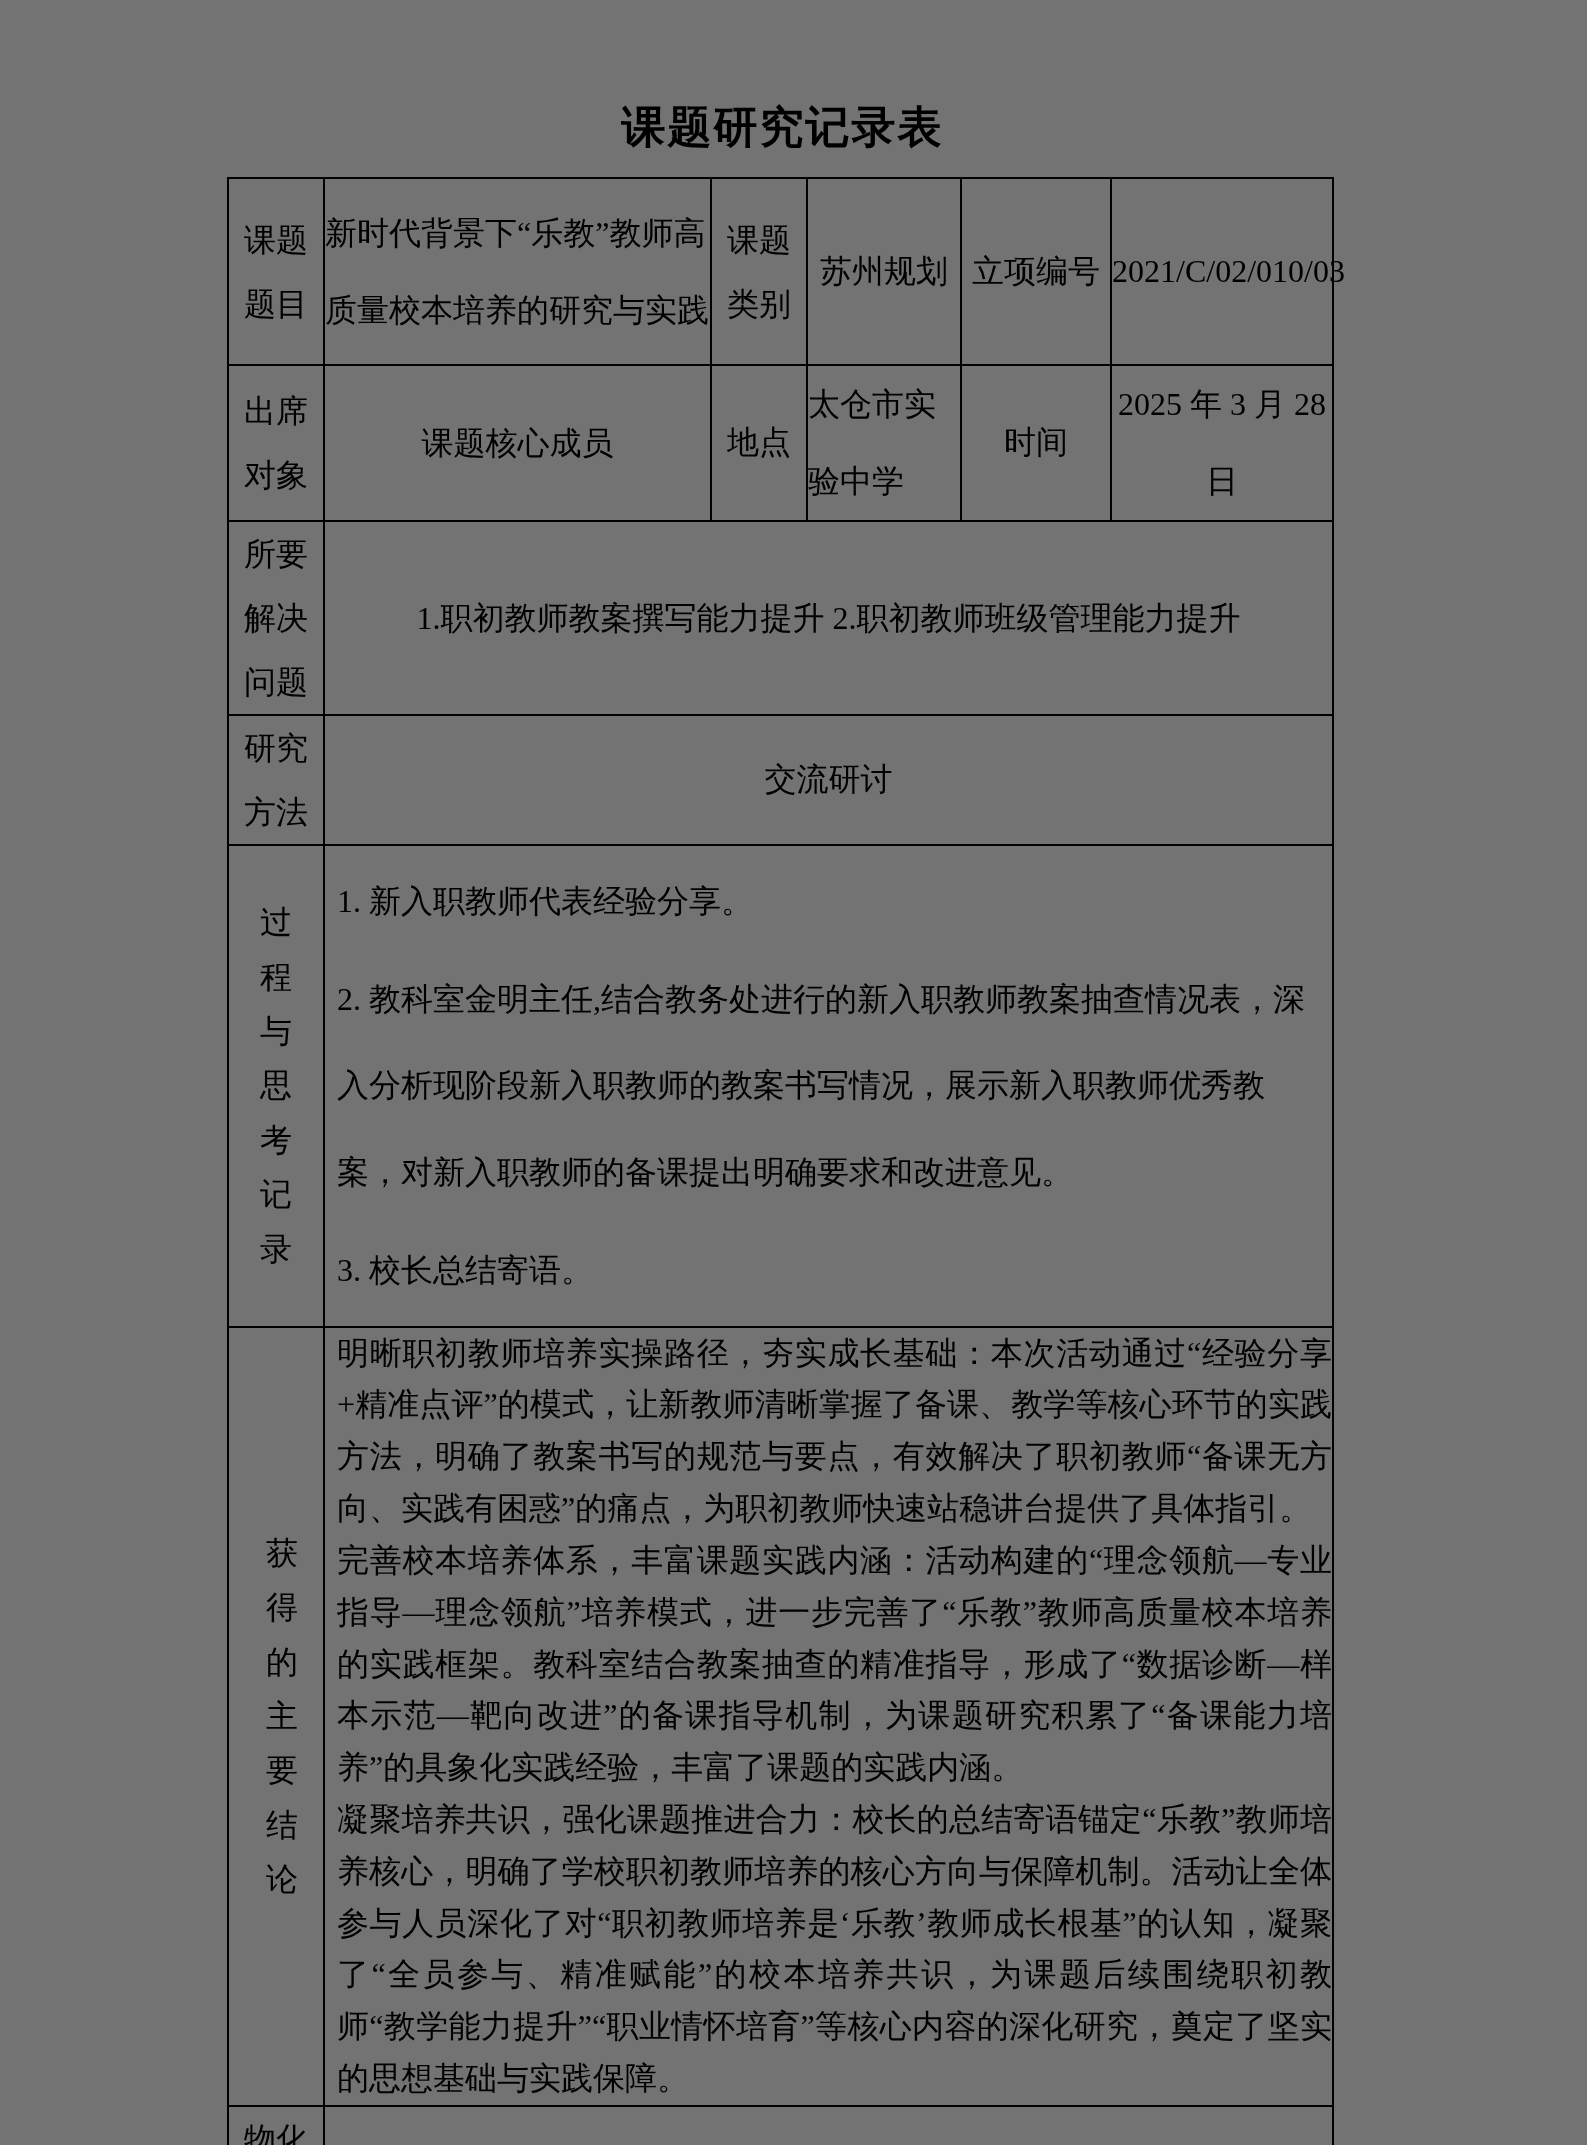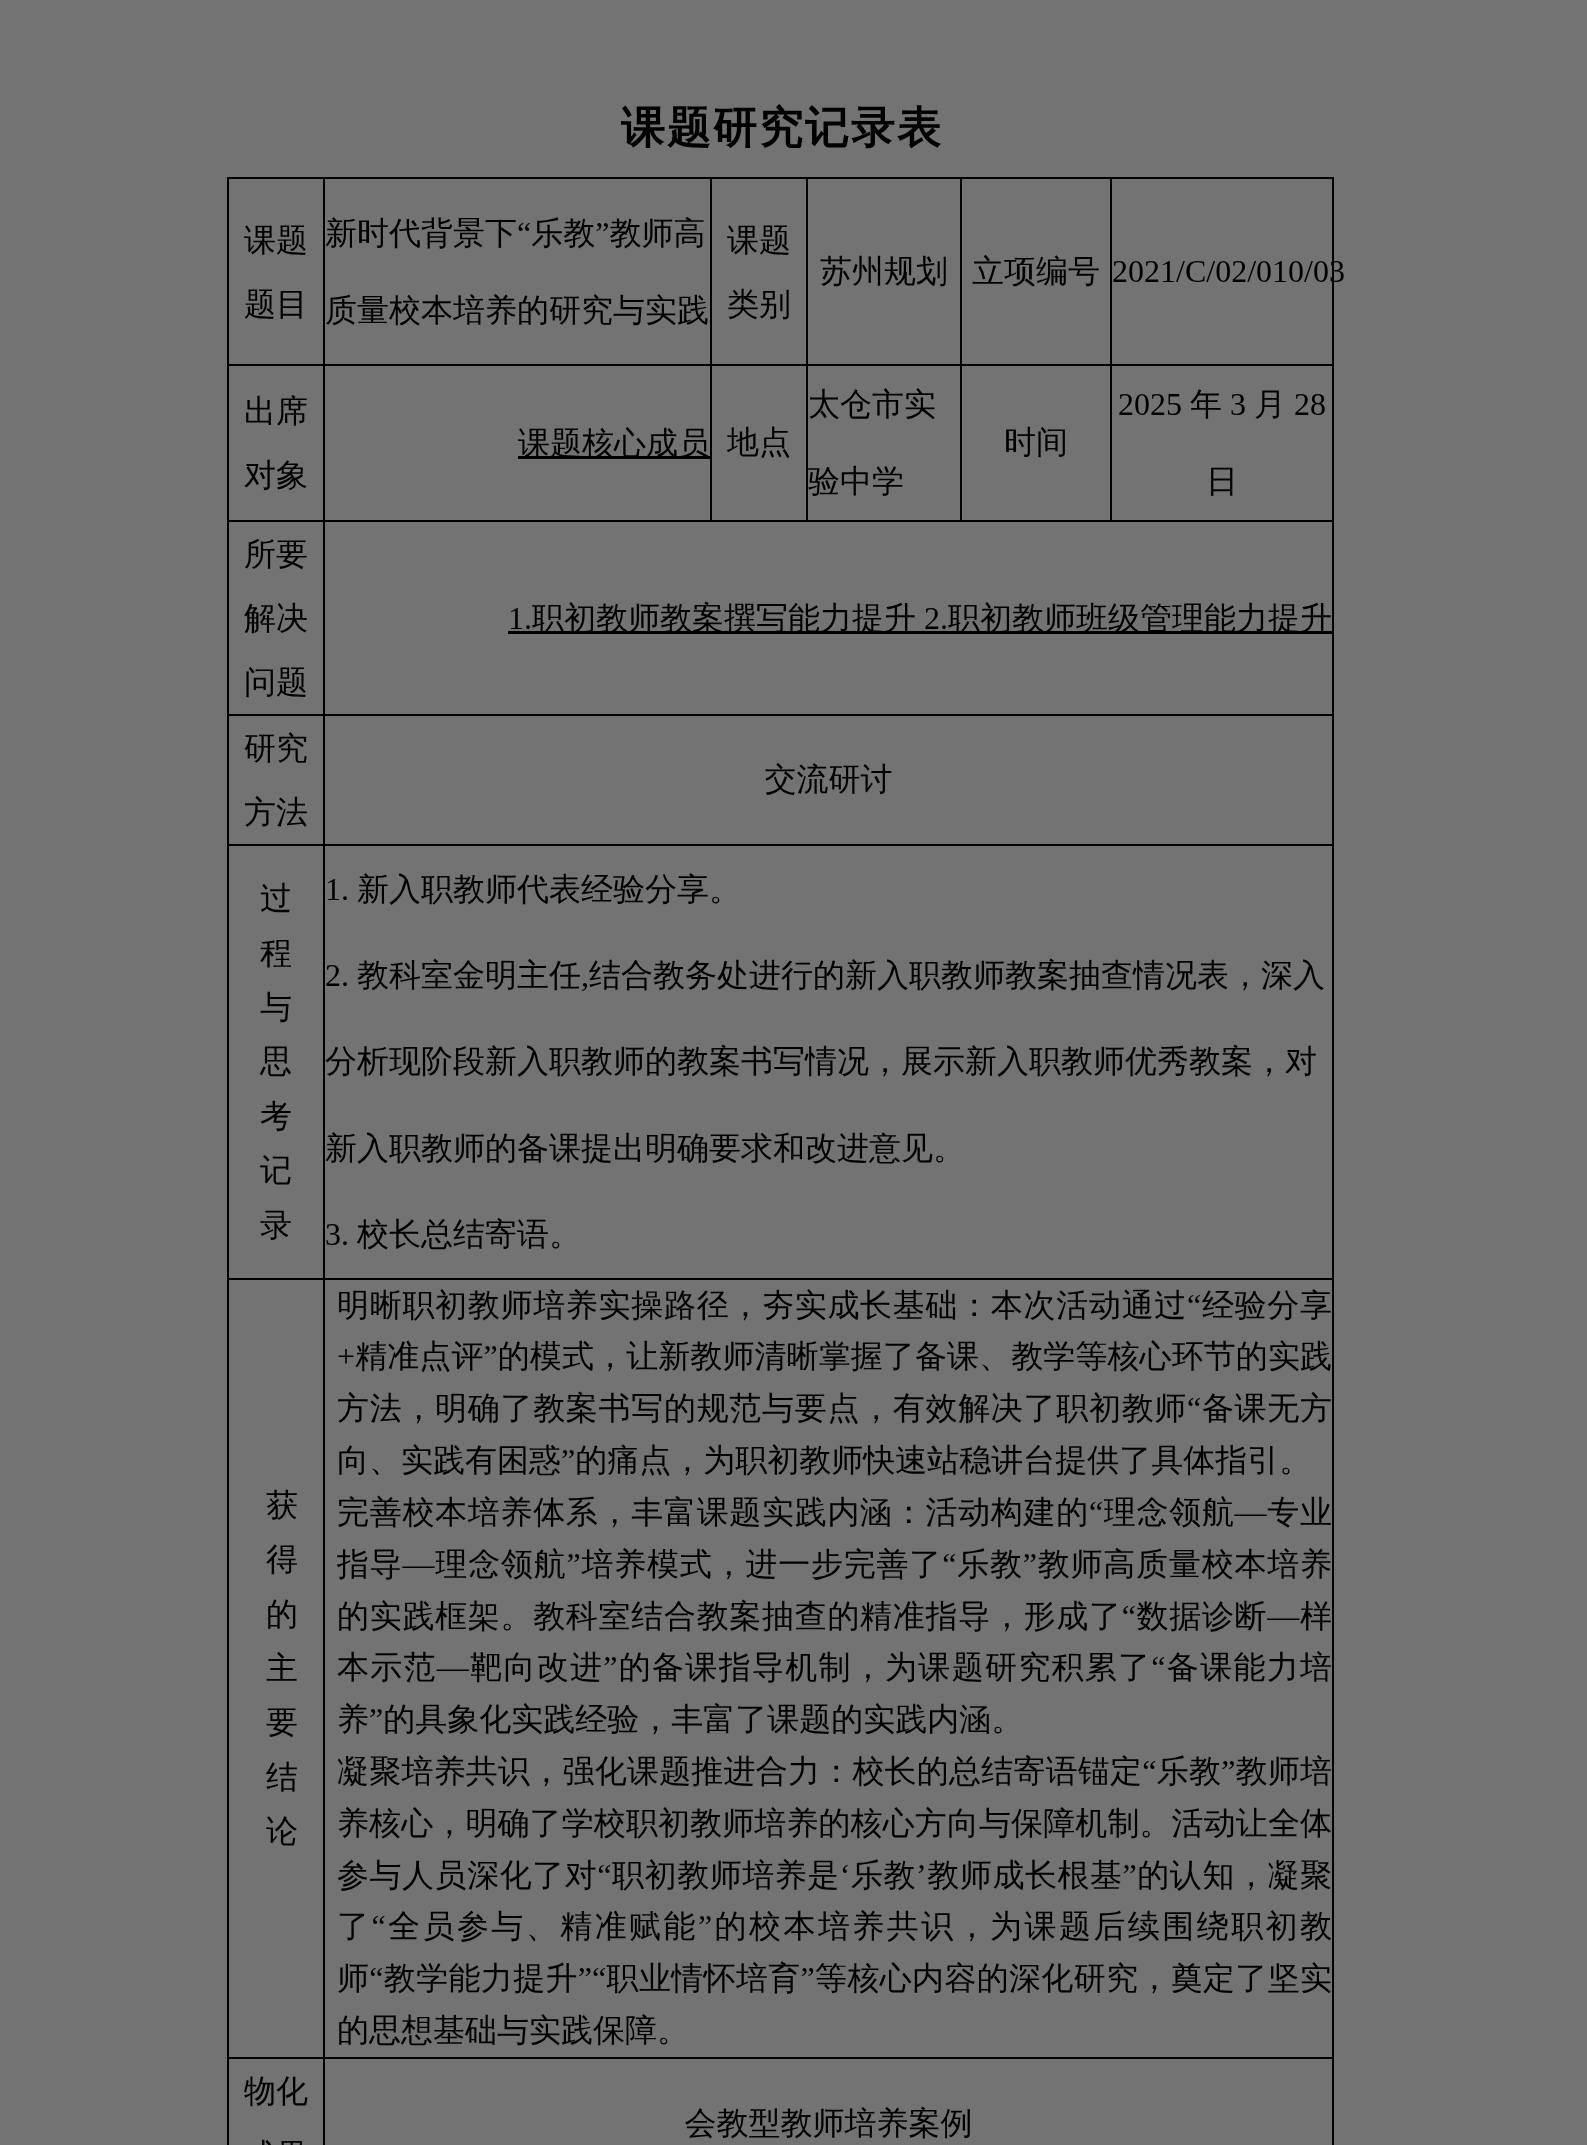--- a/index.html
+++ b/index.html
@@ -61,28 +61,28 @@
     line-height: 1.7;
     text-align: center;
   }
   td.topic-value {
     padding: 6px 26px 6px 16px;
     line-height: 2.4;
     text-align: left;
   }
   td.center-val { text-align: center; line-height: 2.4; }
   td.place-val { padding: 6px 10px; line-height: 2.4; text-align: left; }
-  td.left-val { padding: 6px 14px 6px 22px; line-height: 2.0; text-align: right; text-decoration: underline; }
+  td.left-val { padding: 6px 14px 6px 22px; line-height: 2.0; text-align: center; }
   td.process-cell {
     vertical-align: top;
     padding: 14px 20px 10px 30px;
     line-height: 2.7;
     text-align: left;
   }
-  td.process-cell p { margin: 0; }
+  td.process-cell p { margin: 12px; }
   td.conclusion-cell {
     vertical-align: middle;
     padding: 10px 14px 10px 15px;
     line-height: 1.62;
     text-align: justify;
     text-justify: inter-ideograph;
   }
   td.conclusion-cell p { margin: 0; }
   
   tr.r1 td { height: 187px; }

